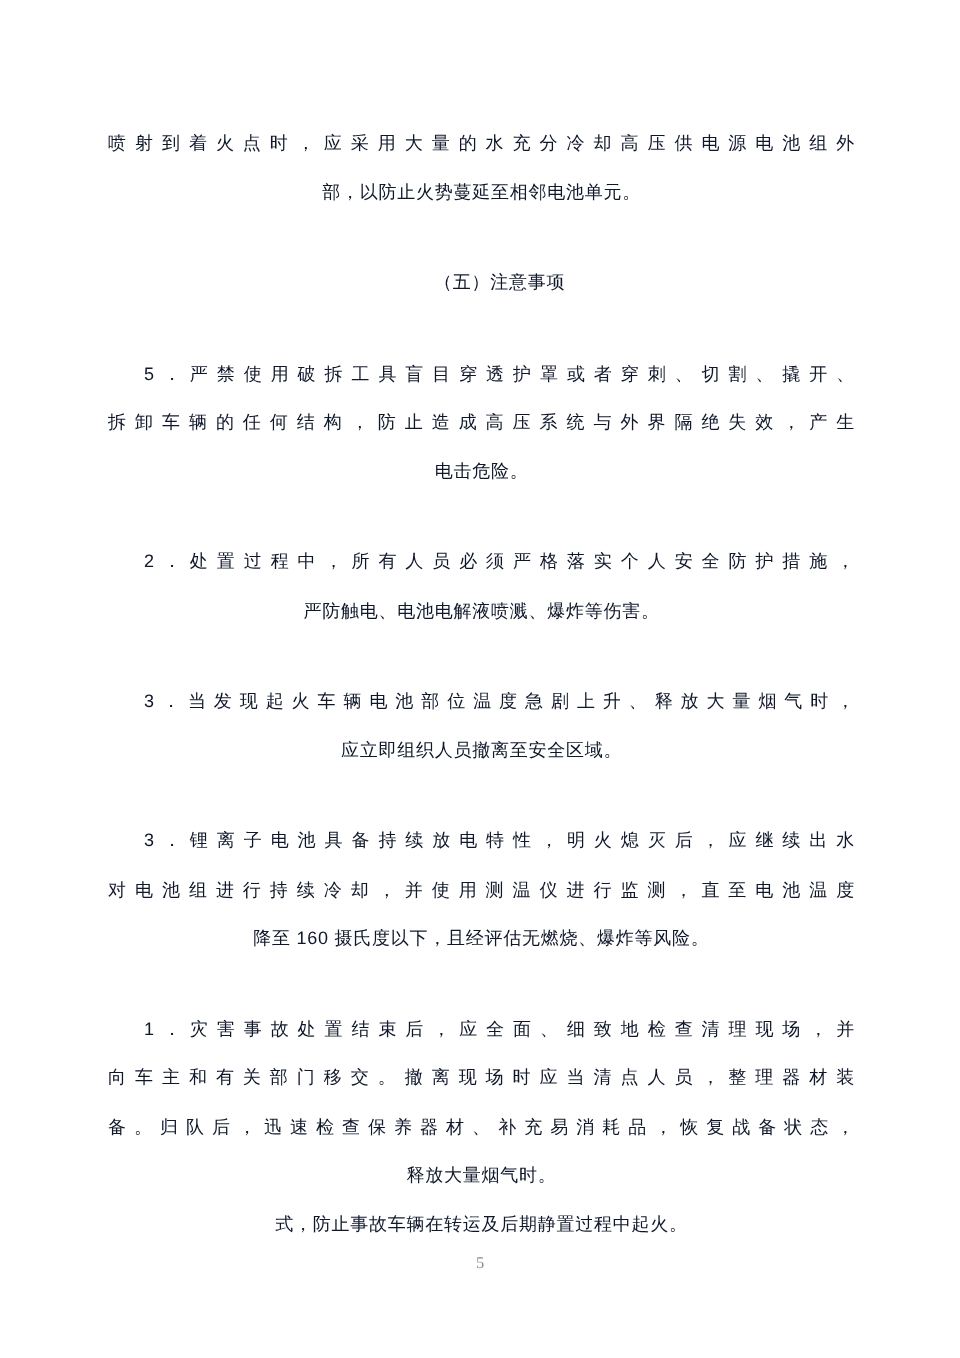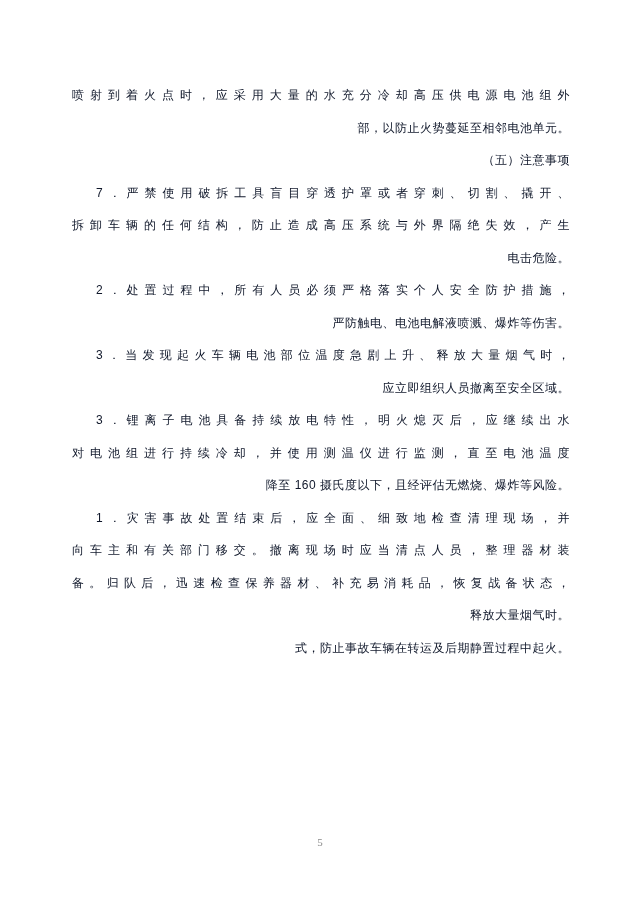--- a/index.html
+++ b/index.html
@@ -25,50 +25,51 @@
     top: 79px;
     width: 498px;
     color: #0f172a;
     font-size: 12px;
     letter-spacing: 0.5px;
   }
   .line {
     line-height: 32.5px;
     height: 32.5px;
     overflow: visible;
-    text-align: right;
+    text-align: center;
   }
   .line.fill {
     text-align: justify;
     text-align-last: justify;
     text-justify: inter-character;
   }
   .line.indent {
     text-indent: 2em;
+    margin-top: 28px;
   }
   .page-number {
     position: absolute;
     top: 836px;
     left: 0;
     width: 640px;
     text-align: center;
     font-size: 11px;
     color: #8a8a8a;
     font-family: "Liberation Serif", serif;
   }
 </style>
 </head>
 <body>
 
 <div class="page">
   <div class="doc-text">
       <div class="line fill">喷射到着火点时，应采用大量的水充分冷却高压供电源电池组外</div>
       <div class="line">部，以防止火势蔓延至相邻电池单元。</div>
       <div class="line indent">（五）注意事项</div>
-      <div class="line indent fill">7．严禁使用破拆工具盲目穿透护罩或者穿刺、切割、撬开、</div>
+      <div class="line indent fill">5．严禁使用破拆工具盲目穿透护罩或者穿刺、切割、撬开、</div>
       <div class="line fill">拆卸车辆的任何结构，防止造成高压系统与外界隔绝失效，产生</div>
       <div class="line">电击危险。</div>
       <div class="line indent fill">2．处置过程中，所有人员必须严格落实个人安全防护措施，</div>
       <div class="line">严防触电、电池电解液喷溅、爆炸等伤害。</div>
       <div class="line indent fill">3．当发现起火车辆电池部位温度急剧上升、释放大量烟气时，</div>
       <div class="line">应立即组织人员撤离至安全区域。</div>
       <div class="line indent fill">3．锂离子电池具备持续放电特性，明火熄灭后，应继续出水</div>
       <div class="line fill">对电池组进行持续冷却，并使用测温仪进行监测，直至电池温度</div>
       <div class="line">降至 160 摄氏度以下，且经评估无燃烧、爆炸等风险。</div>
       <div class="line indent fill">1．灾害事故处置结束后，应全面、细致地检查清理现场，并</div>

